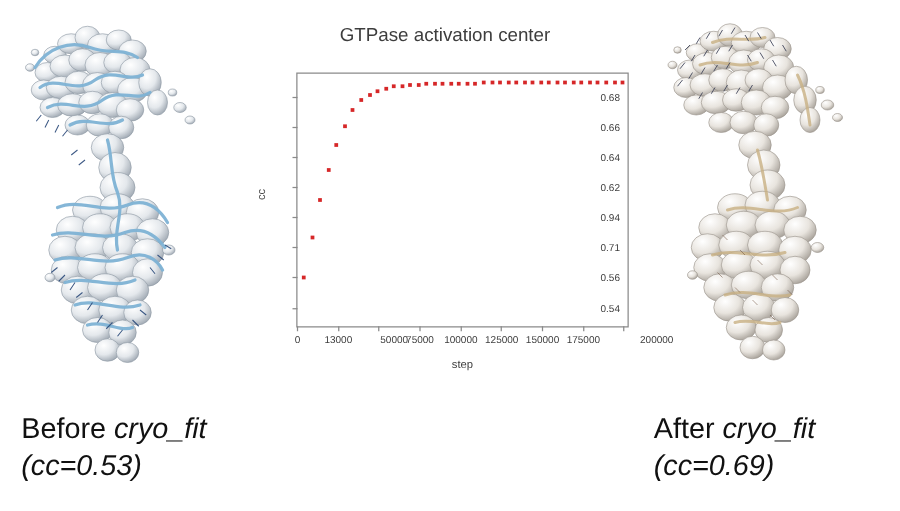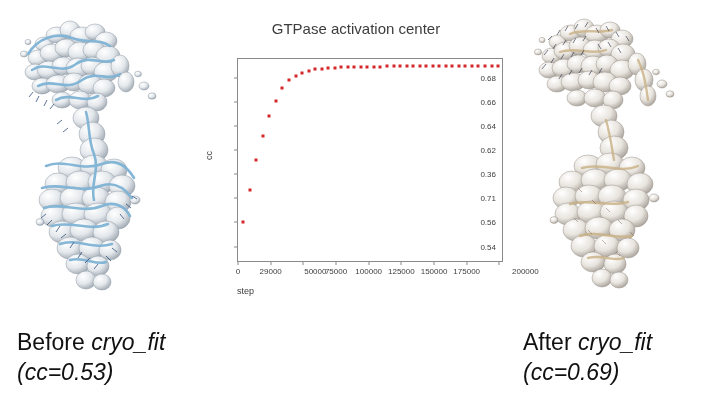--- a/index.html
+++ b/index.html
@@ -111,21 +111,21 @@
     font-size: 8px;
     color: #3d3d3d;
     transform: translateX(-50%);
     white-space: nowrap;
   }
   #xaxis-label {
     position: absolute;
     left: 41px;
     top: 276px;
     width: 266px;
-    text-align: left;
+    text-align: center;
     font-size: 9px;
     color: #3d3d3d;
   }
   #yaxis-label {
     position: absolute;
     left: 8px;
     top: 150px;
     font-size: 9px;
     color: #3d3d3d;
     transform: rotate(-90deg);
@@ -410,33 +410,33 @@
         <div class="pt" style="left: 96.0396%; top: 3.34328%; background: rgb(214, 39, 40); width: 3px; height: 3px;"></div>
         <div class="pt" style="left: 98.5149%; top: 3.28358%; background: rgb(214, 39, 40); width: 3px; height: 3px;"></div>
       </div>
   <div class="ytick" style="top: 92.8358%;"></div>
       <div class="ytick-label" style="top: 92.8358%;">0.54</div>
       <div class="ytick" style="top: 80.8955%;"></div>
       <div class="ytick-label" style="top: 80.8955%;">0.56</div>
       <div class="ytick" style="top: 68.9552%;"></div>
       <div class="ytick-label" style="top: 68.9552%;">0.71</div>
       <div class="ytick" style="top: 57.0149%;"></div>
-      <div class="ytick-label" style="top: 57.0149%;">0.36</div>
+      <div class="ytick-label" style="top: 57.0149%;">0.94</div>
       <div class="ytick" style="top: 45.0746%;"></div>
       <div class="ytick-label" style="top: 45.0746%;">0.62</div>
       <div class="ytick" style="top: 33.1343%;"></div>
       <div class="ytick-label" style="top: 33.1343%; margin-left: 44px;">0.64</div>
       <div class="ytick" style="top: 21.194%;"></div>
       <div class="ytick-label" style="top: 21.194%;">0.66</div>
       <div class="ytick" style="top: 9.25373%;"></div>
       <div class="ytick-label" style="top: 9.25373%;">0.68</div>
       <div class="xtick" style="left: 0%;"></div>
       <div class="xtick-label" style="left: 0%;">0</div>
       <div class="xtick" style="left: 12.3762%;"></div>
-      <div class="xtick-label" style="left: 12.3762%;">29000</div>
+      <div class="xtick-label" style="left: 12.3762%;">13000</div>
       <div class="xtick" style="left: 24.7525%;"></div>
       <div class="xtick-label" style="left: 24.7525%; padding-left: 24px;">50000</div>
       <div class="xtick" style="left: 37.1287%;"></div>
       <div class="xtick-label" style="left: 37.1287%;">75000</div>
       <div class="xtick" style="left: 49.505%;"></div>
       <div class="xtick-label" style="left: 49.505%;">100000</div>
       <div class="xtick" style="left: 61.8812%;"></div>
       <div class="xtick-label" style="left: 61.8812%;">125000</div>
       <div class="xtick" style="left: 74.2574%;"></div>
       <div class="xtick-label" style="left: 74.2574%;">150000</div>

